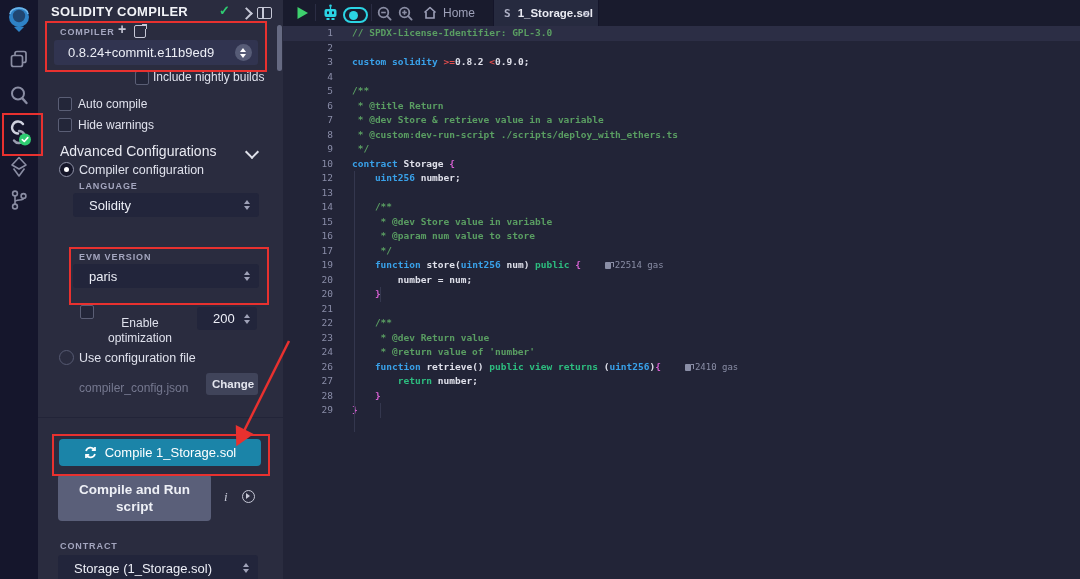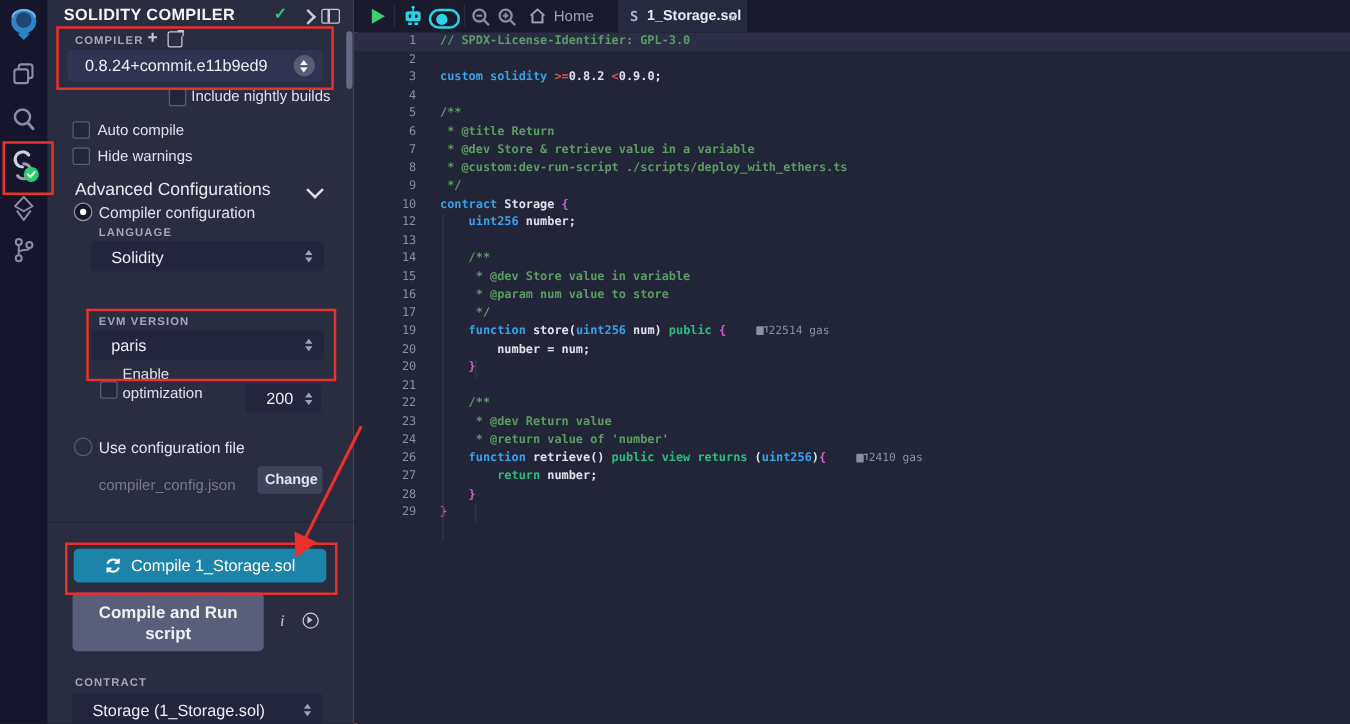--- a/index.html
+++ b/index.html
@@ -153,21 +153,21 @@
     <div class="abs smallcap" style="left:41px;top:252px;">EVM VERSION</div>
     <div class="sel" style="left:35px;top:264px;width:186px;height:24px;background:#22253b;">
       <span class="lbl" style="padding-left:16px;">paris</span>
       <span class="stepper">
           <span class="tri-up"></span>
           <span class="tri-down"></span>
         </span>
     </div>
 
     <div class="cb" style="left:42px;top:305px;"></div>
-    <div class="cblabel" style="left:60px;top:292px;width:84px;line-height:15px;">Enable optimization</div>
+    <div class="cblabel" style="left:60px;top:316px;width:84px;line-height:15px;text-align:center;">Enable optimization</div>
     <div class="sel" style="left:159px;top:307px;width:60px;height:23px;background:#22253b;">
       <span class="lbl" style="padding-left:16px;">200</span>
       <span class="stepper" style="right:7px;">
           <span class="tri-up"></span>
           <span class="tri-down"></span>
         </span>
     </div>
 
     <div class="radio off" style="left:21px;top:350px;"></div>
     <div class="cblabel" style="left:41px;top:351px;font-size:12.5px;">Use configuration file</div>

